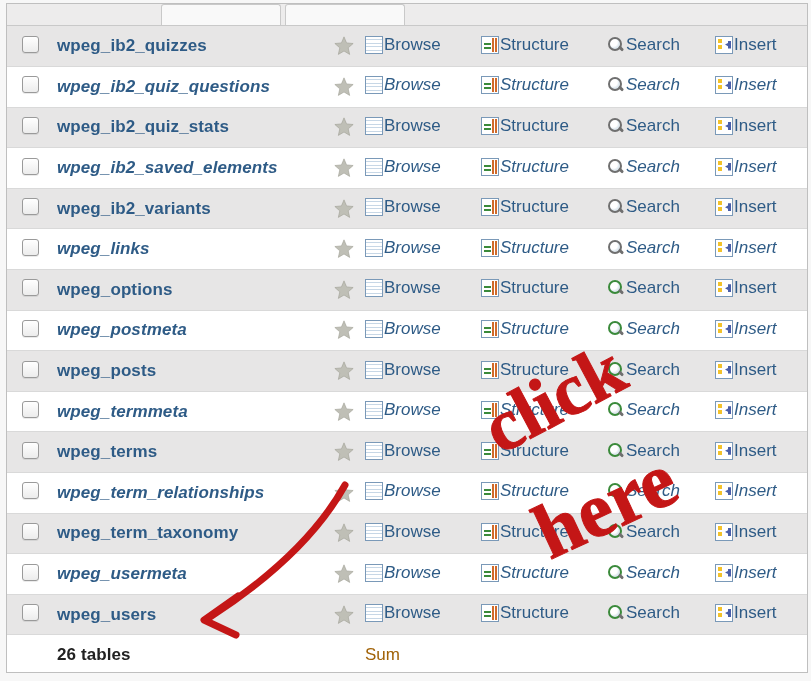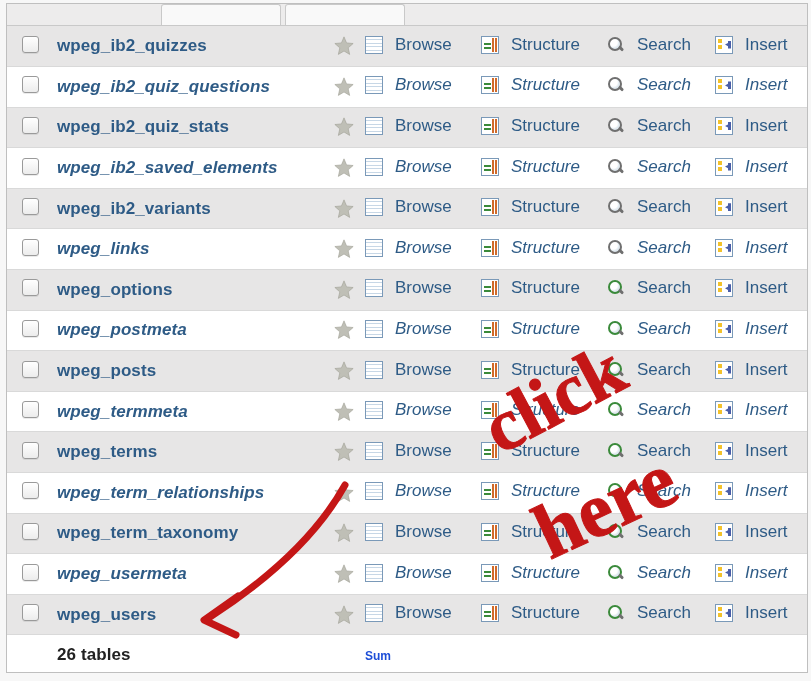--- a/index.html
+++ b/index.html
@@ -76,21 +76,21 @@
     letter-spacing: .1px;
   }
   .sumrow td { background: #fff; border-bottom: none; margin-top: 41px; }
   .sumrow .tname { color: #222; font-weight: 700; }
 
   .act {
     display: inline-flex;
     align-items: center;
     color: #2e5b86;
     font-size: 17px;
-    gap: 12px;
+    gap: 1px;
     cursor: pointer;
   }
   .act .txt { }
   .ic {
     width: 18px; height: 18px;
     display: inline-block;
     flex: none;
   }
   
   .star svg { width: 22px; height: 22px; display:block; margin:auto; }
@@ -697,21 +697,21 @@
         <span class="ic ic-insert"></span>
         <span class="txt">Insert</span>
       </span>
     </td>
 
   </tr>
   <tr class="sumrow">
     <td></td>
     <td><span class="tname">26 tables</span></td>
     <td></td>
-    <td colspan="5"><span style="font-weight:700;color:#1d4ed8;font-size:12px">Sum</span></td>
+    <td colspan="5"><span style="font-weight:400;color:#a16207;font-size:17px">Sum</span></td>
   </tr>
 </tbody>
   </table>
 </div>
 
 <svg class="handwriting" viewBox="0 0 811 681">
 
   <path d="M 345 485  C 320 530, 275 575, 210 617"></path>
 
   <polyline points="238,596 204,620 236,635"></polyline>

